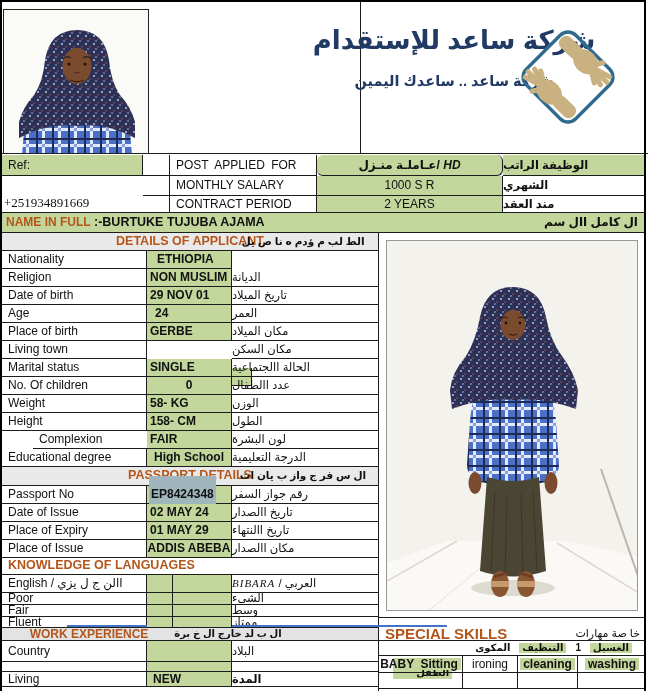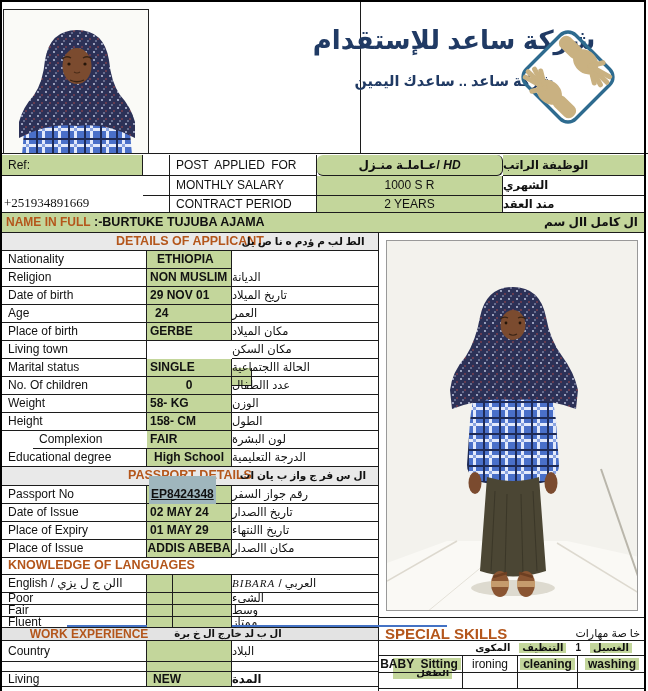--- a/index.html
+++ b/index.html
@@ -12,21 +12,21 @@
   .g{background:#c3d69b;}
   .gray{background:#e9e9e9;}
   .b{font-weight:bold;}
   .orange{color:#b4561b;font-weight:bold;}
   .red{color:#a03a30;font-weight:bold;}
   .pl{padding-left:6px;}
   .ctr{justify-content:center;text-align:center;}
   .arz{justify-content:flex-end;text-align:right;padding-right:6px;direction:rtl;font-size:11.5px;}
   .serif{font-family:"Liberation Serif","DejaVu Serif",serif;}
   .hl{background:#c3d69b;padding:0 3px;}
-  .hlb{background:#9fb6bd;padding:12px 2px;text-decoration:underline;}
+  .hlb{background:#9fb6bd;padding:12px 2px;}
   .nw{white-space:nowrap;}
   #frame{position:absolute;left:0;top:0;width:646px;height:691px;border-left:2px solid #000;
          border-top:2px solid #000;border-right:2px solid #000;box-sizing:border-box;
          pointer-events:none;z-index:40;}
   .photoframe{position:absolute;box-sizing:border-box;border:1px solid #222;background:#fafaf8;overflow:hidden;}
   .blueline{position:absolute;height:2px;background:#4472c4;z-index:6;}
   svg{display:block;}
 </style>
 </head>
 <body>

